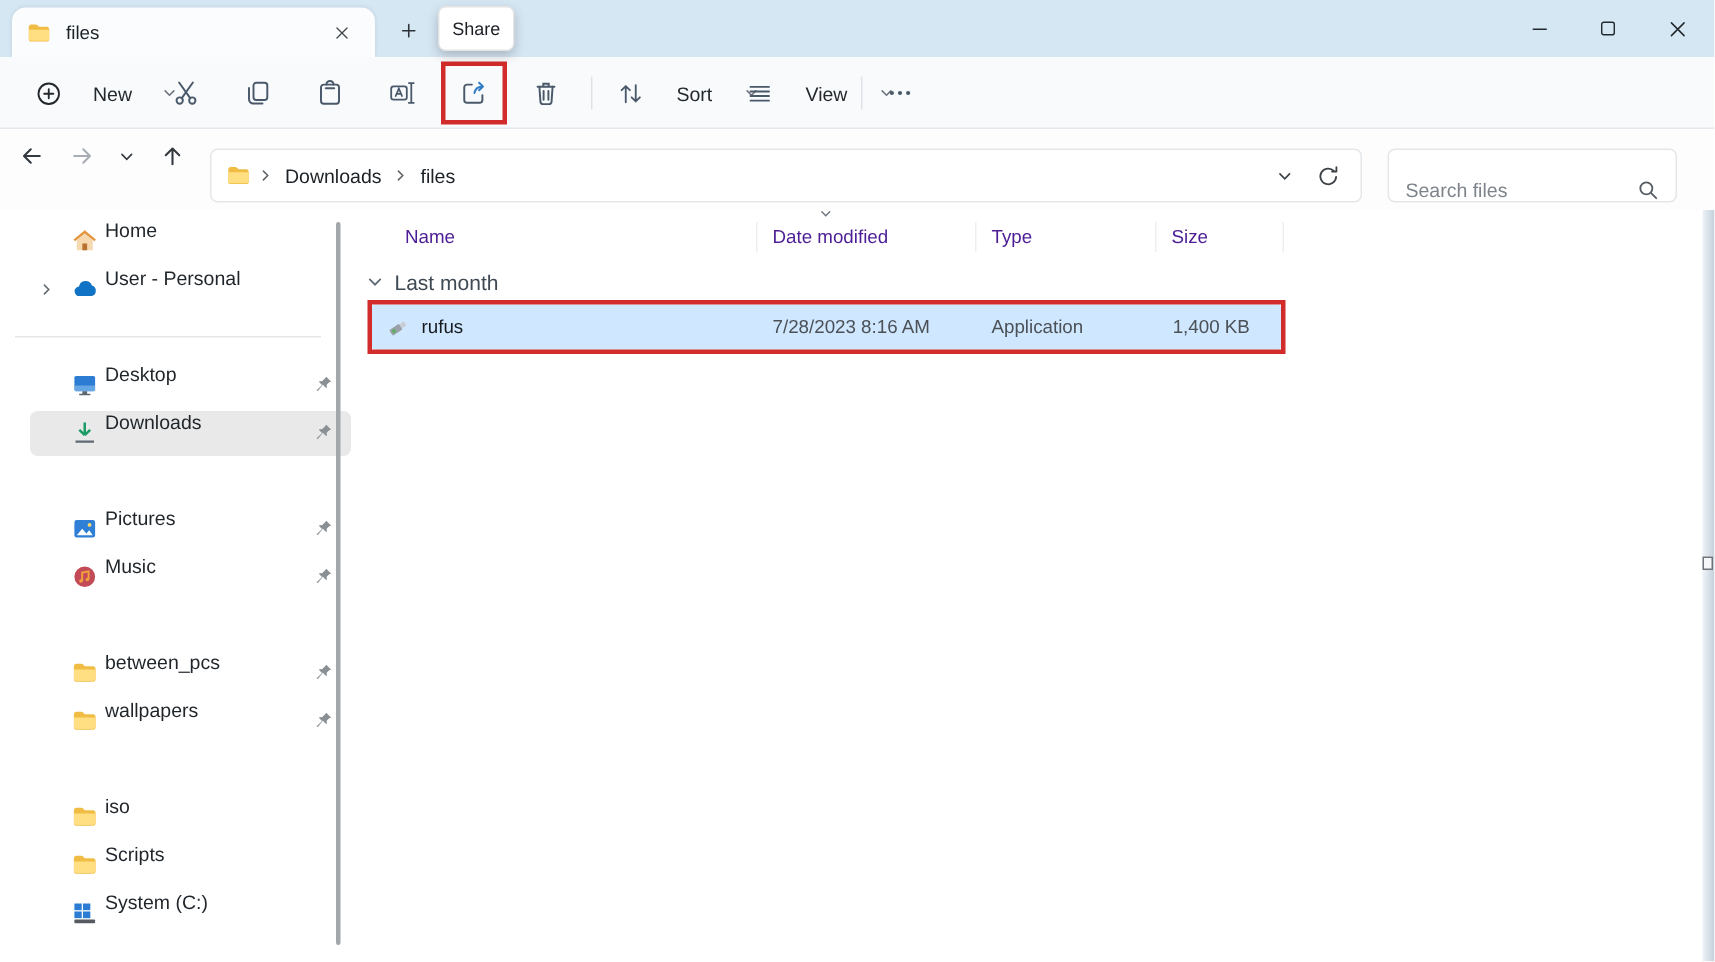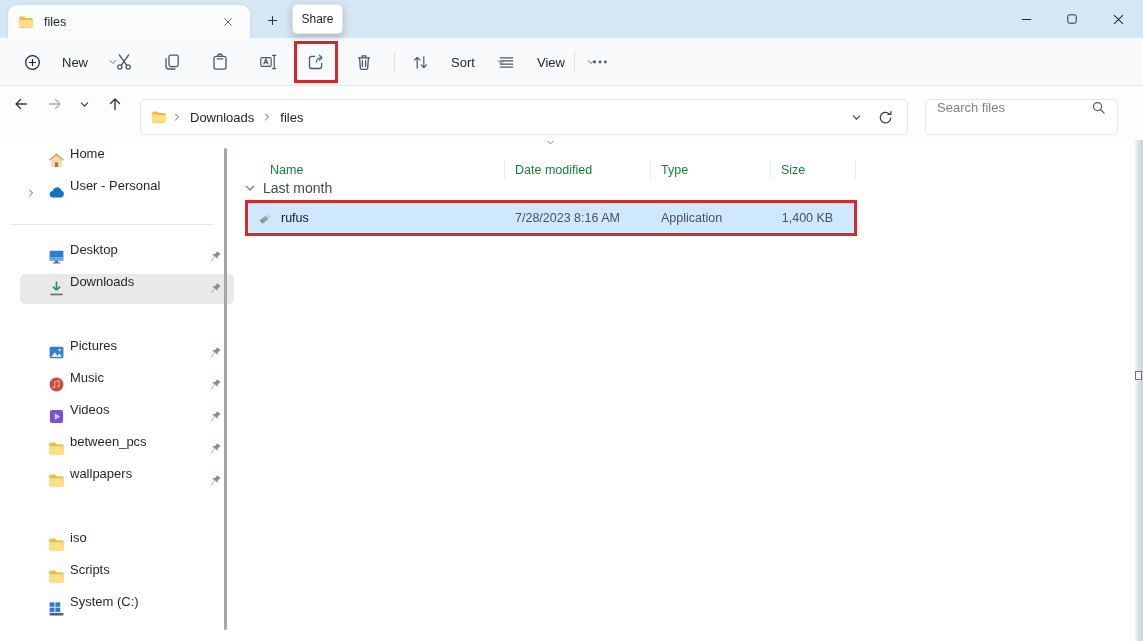--- a/index.html
+++ b/index.html
@@ -47,21 +47,21 @@
            align-items:center;justify-content:center;color:#33393f}
   .nav-btn.disabled{color:#a8aeb4}
   .addrbox{position:absolute;left:140px;top:13px;width:768px;height:36px;background:#ffffff;
            border:1px solid #e3e7ea;border-radius:5px;display:flex;align-items:center;
            padding:0 10px;box-sizing:border-box}
   .crumb{font-size:13px;color:#1c2126;padding:3px 7px;border-radius:4px}
   .crumb-sep{color:#5b6167;display:flex;margin:0 1px}
   .addr-folder{display:flex;margin-right:4px}
   .addr-right{margin-left:auto;display:flex;align-items:center;gap:16px;color:#3b4146;padding-right:4px}
   .searchbox{position:absolute;left:925px;top:13px;width:193px;height:36px;background:#ffffff;
-             border:1px solid #e3e7ea;border-radius:5px;display:flex;align-items:flex-start;
+             border:1px solid #e3e7ea;border-radius:5px;display:flex;align-items:flex-end;
              box-sizing:border-box;padding:0 11px}
   .searchbox input{border:0;outline:0;flex:1;min-width:0;font:13px "Liberation Sans","DejaVu Sans",sans-serif;
                    color:#222;background:transparent;padding:0}
   .searchbox input::placeholder{color:#7d838a}
   .search-ic{color:#565c63}
 
   
   .sidebar{position:absolute;left:0;top:140px;width:232px;height:501px;background:#ffffff}
   .side-item{position:absolute;left:20px;width:214px;height:30px;border-radius:5px;display:flex;
              align-items:flex-start;padding-left:50px;box-sizing:border-box}
@@ -69,22 +69,22 @@
   .si-ic{position:absolute;left:28px;top:6px;display:flex}
   .si-lb{font-size:13px;color:#1f252a;white-space:nowrap}
   .si-pin{position:absolute;right:12px;top:8px;display:flex}
   .si-exp{position:absolute;left:6px;top:10px;color:#5d656d;display:flex}
   .side-divider{position:absolute;left:10px;top:84px;width:204px;height:1px;background:#e6e6e6}
   .side-scroll{position:absolute;left:224px;top:8px;width:3px;height:482px;background:#a2a7ac;border-radius:2px}
 
   
   .main{position:absolute;left:240px;top:140px;width:895px;height:501px;background:#ffffff}
   .cols{position:absolute;left:10px;top:6px;display:grid;grid-template-columns:255px 146px 120px 85px;height:24px}
-  .col{font-size:12.5px;color:#15803d;display:flex;align-items:center;padding-left:10px;
-       border-right:1px solid #eceff2;height:20px;margin-top:14px;box-sizing:border-box}
+  .col{font-size:12.5px;color:#4c1d95;display:flex;align-items:center;padding-left:10px;
+       border-right:1px solid #eceff2;height:20px;margin-top:2px;box-sizing:border-box}
   .col.first{padding-left:20px}
   .sort-chip{position:absolute;left:306px;top:-2px;color:#6b727b}
   .group{position:absolute;left:4px;top:40px;display:flex;align-items:center;gap:7px;
          font-size:14px;color:#3e4954}
   .group .gchev{color:#5f6a74;display:flex}
   .file-row{position:absolute;left:8px;top:63px;width:606px;height:30px;display:grid;
             grid-template-columns:257px 146px 120px 83px;align-items:center;border-radius:2px}
   .file-row.sel{background:#cfe8ff}
   .fr-name{display:flex;align-items:center;gap:8px;padding-left:10px;font-size:12.5px;color:#16191d}
   .fr-cell{font-size:12.5px;color:#4c5158;padding-left:10px;box-sizing:border-box}
@@ -530,33 +530,20 @@
           <use href="#sym-music"></use>
         </svg>
       </span>
     <span class="si-lb">Music</span>
     <span class="si-pin">
         <svg width="13" height="13">
           <use href="#sym-pin"></use>
         </svg>
       </span>
   </div>
-  <div class="side-item" style="top:262px">
-    <span class="si-ic">
-        <svg width="17" height="17">
-          <use href="#sym-video"></use>
-        </svg>
-      </span>
-    <span class="si-lb">Videos</span>
-    <span class="si-pin">
-        <svg width="13" height="13">
-          <use href="#sym-pin"></use>
-        </svg>
-      </span>
-  </div>
   <div class="side-item" style="top:294px">
     <span class="si-ic">
         <svg width="17" height="17">
           <use href="#sym-folder"></use>
         </svg>
       </span>
     <span class="si-lb">between_pcs</span>
     <span class="si-pin">
         <svg width="13" height="13">
           <use href="#sym-pin"></use>

